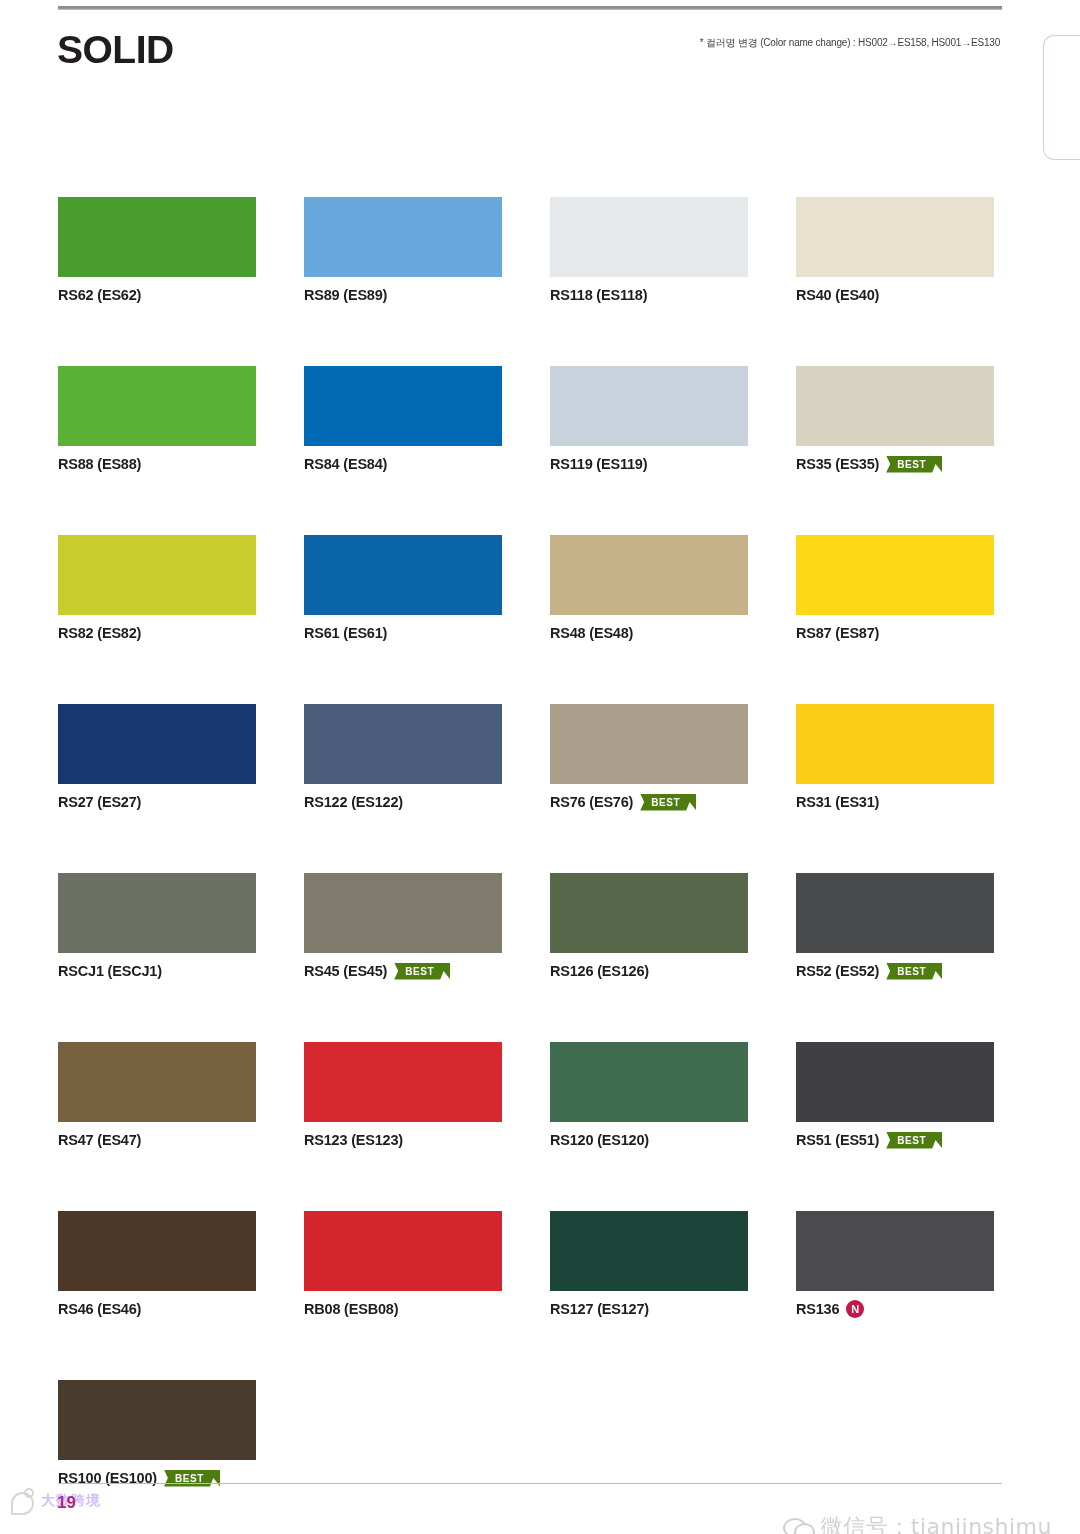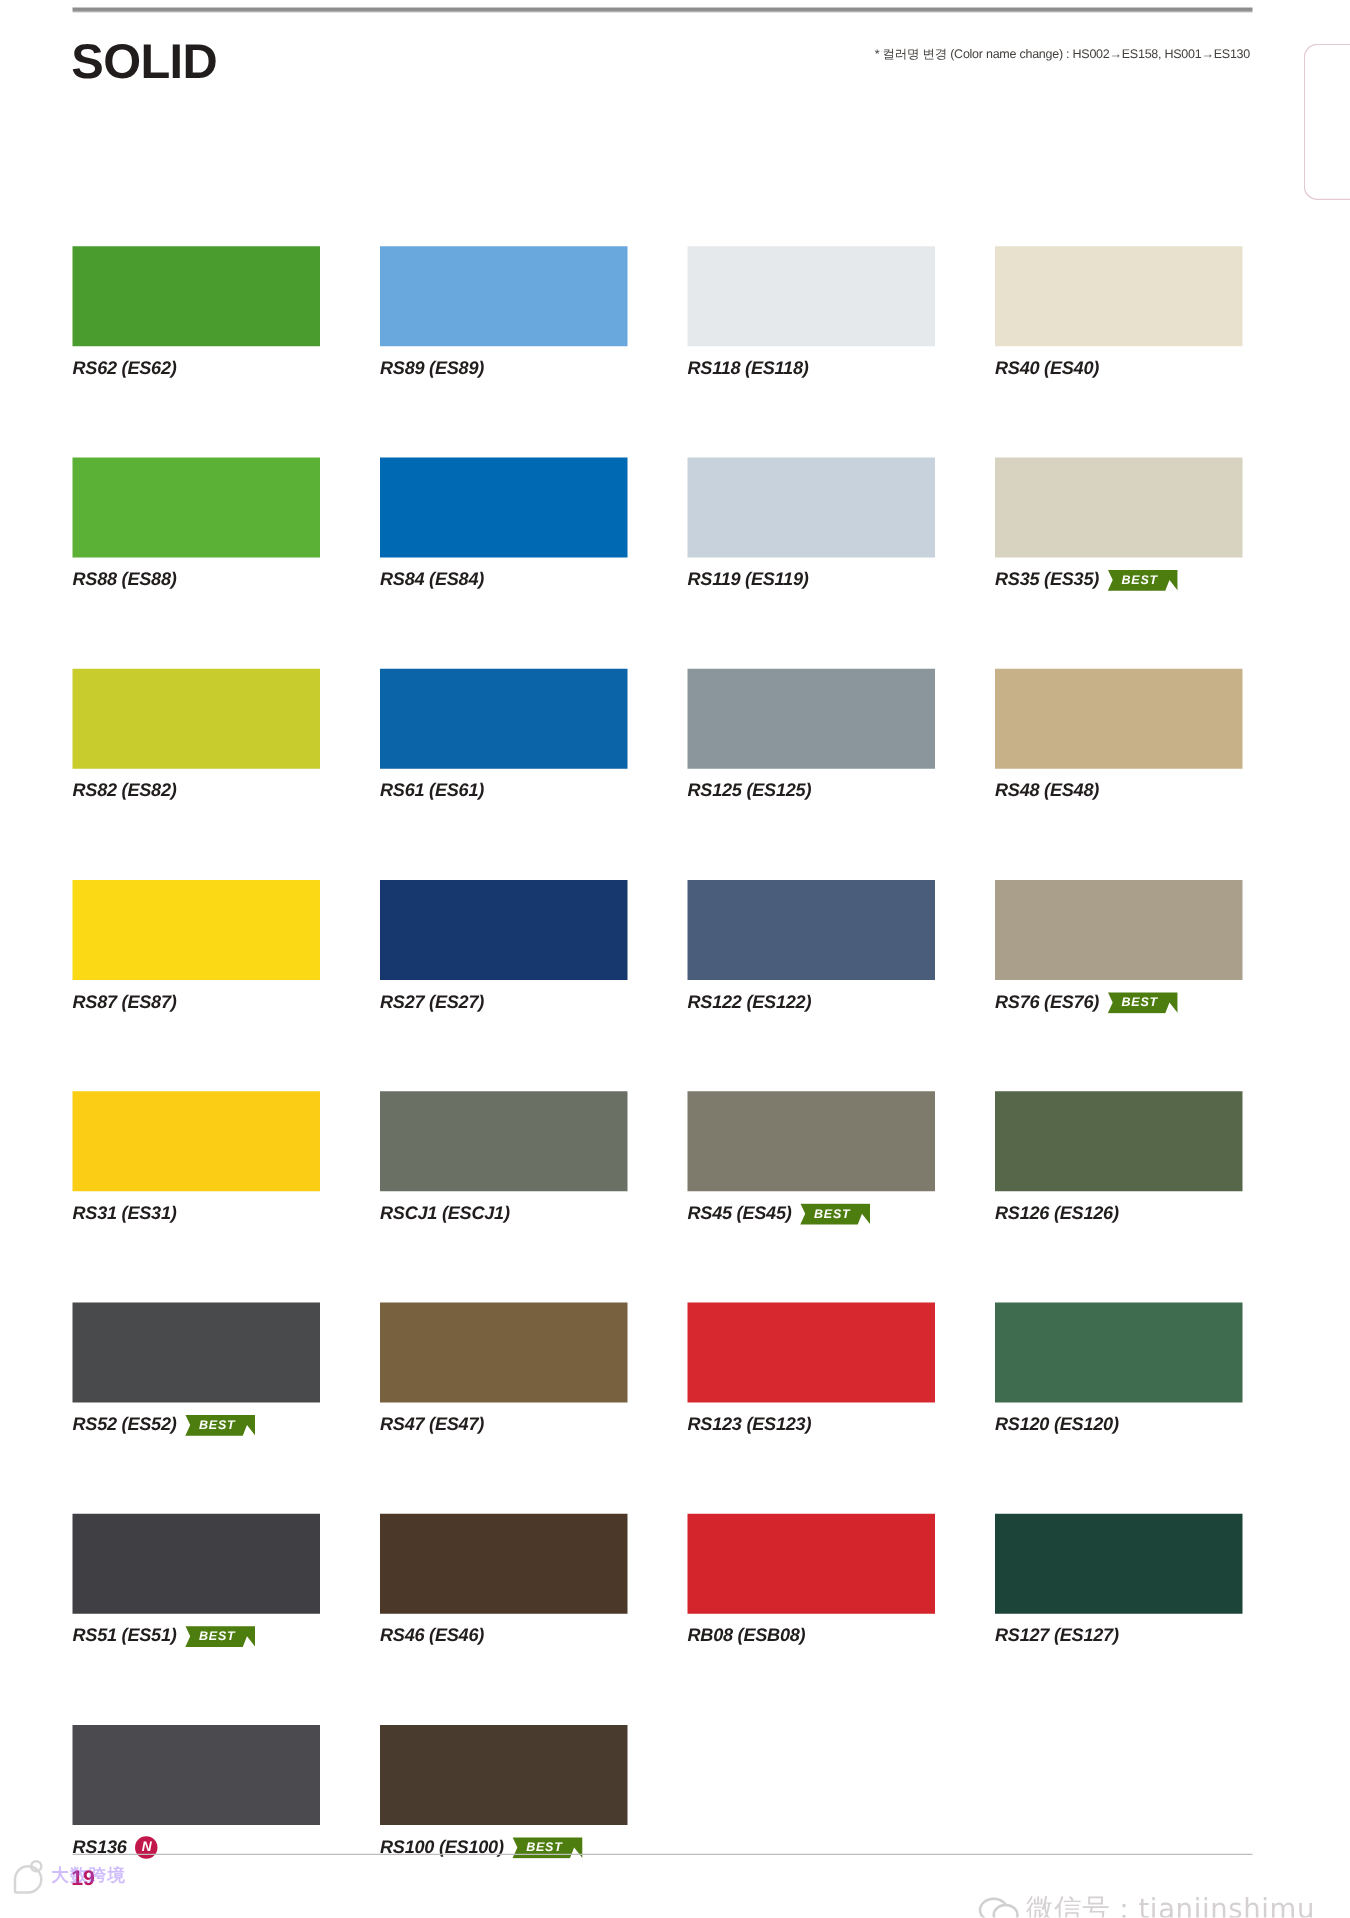--- a/index.html
+++ b/index.html
@@ -69,21 +69,21 @@
     position: absolute;
     left: 58px;
     top: 197px;
     width: 940px;
     display: grid;
     grid-template-columns: repeat(4, 198px);
     column-gap: 48px;
     row-gap: 62px;
   }
 
-  .cell { width: 198px; font-style: italic; }
+  .cell { width: 198px; }
 
   .swatch {
     width: 198px;
     height: 80px;
     display: block;
   }
 
   .caption {
     margin-top: 9px;
     display: flex;
@@ -300,26 +300,20 @@
           <span class="caption-text">RS82 (ES82)</span>
         </div>
       </div>
       <div class="cell">
         <div class="swatch" style="background: rgb(11, 99, 168);"></div>
         <div class="caption">
           <span class="caption-text">RS61 (ES61)</span>
         </div>
       </div>
       <div class="cell">
-        <div class="swatch" style="background: rgb(139, 150, 156);"></div>
-        <div class="caption">
-          <span class="caption-text">RS125 (ES125)</span>
-        </div>
-      </div>
-      <div class="cell">
         <div class="swatch" style="background: rgb(198, 177, 137);"></div>
         <div class="caption">
           <span class="caption-text">RS48 (ES48)</span>
         </div>
       </div>
       <div class="cell">
         <div class="swatch" style="background: rgb(251, 217, 21);"></div>
         <div class="caption">
           <span class="caption-text">RS87 (ES87)</span>
         </div>

